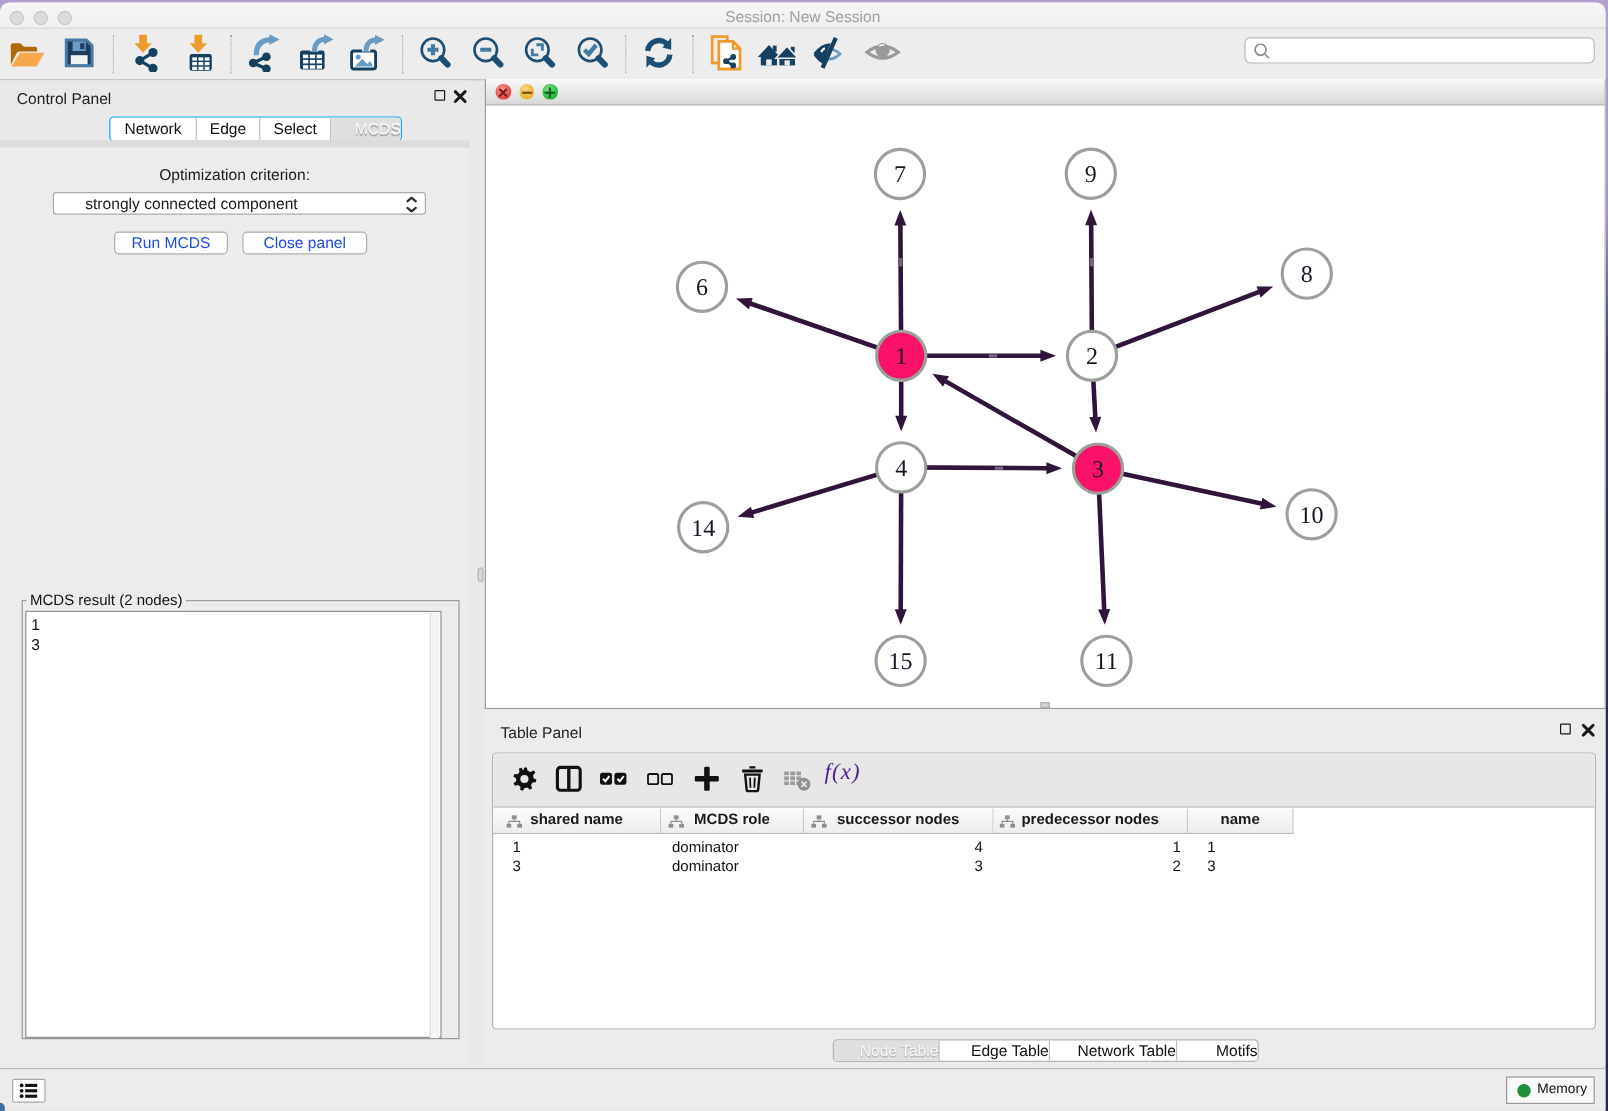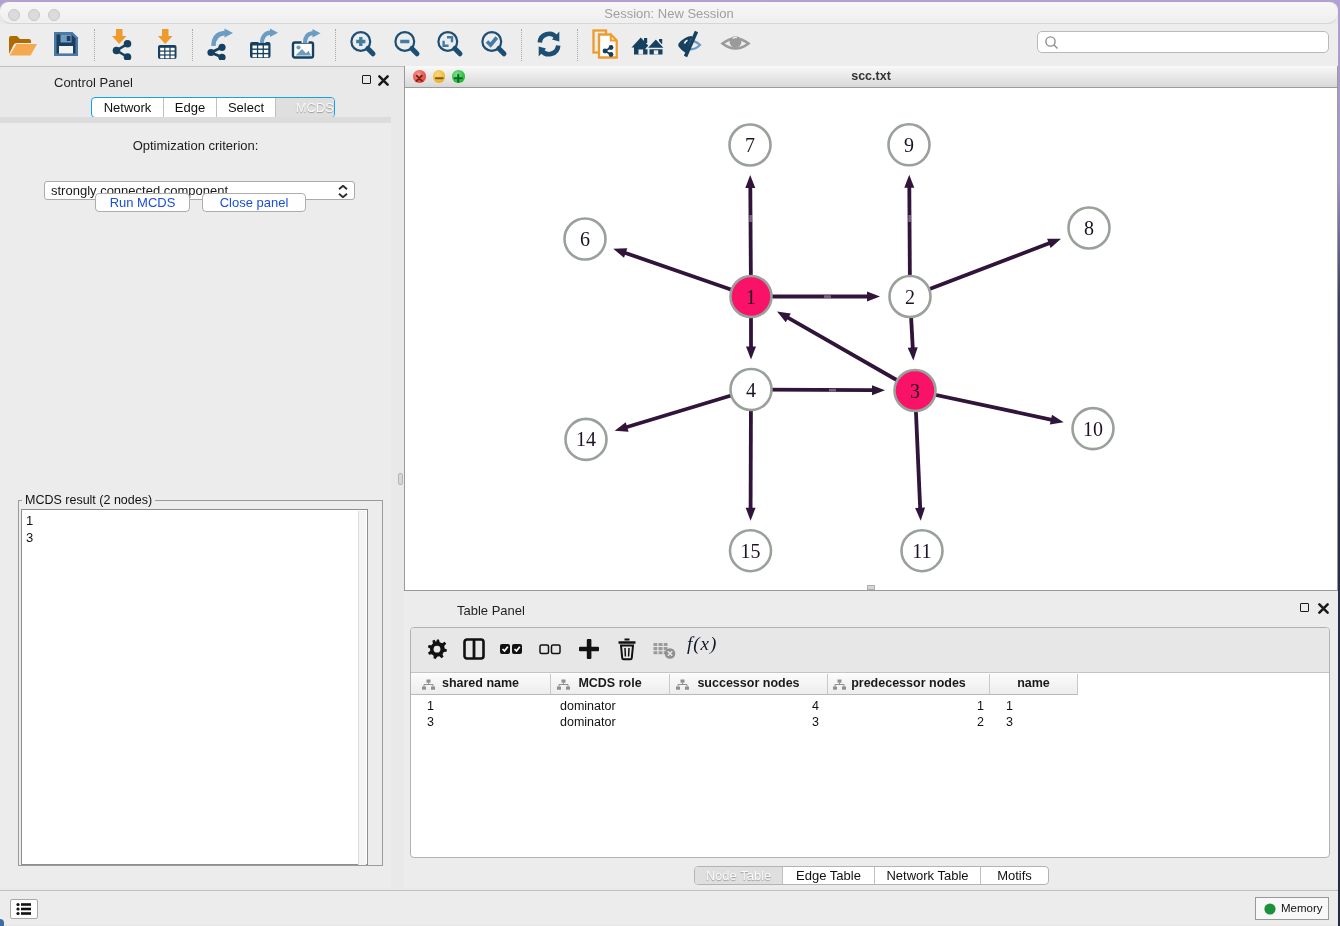--- a/index.html
+++ b/index.html
@@ -3,50 +3,50 @@
 <meta charset="utf-8">
 <style>
 * { margin:0; padding:0; box-sizing:border-box; }
 html,body { width:1340px; height:926px; overflow:hidden; }
 body { font-family:"Liberation Sans", sans-serif; position:relative;
   background:linear-gradient(180deg,#b2a0d0 0px,#a294c4 180px,#3a3f63 300px,#272f4e 500px,#222a46 926px); }
 .app { position:absolute; left:0; top:2px; width:1338px; height:924px;
   background:#e9e9e9; border-radius:8px 8px 0 0; overflow:hidden; }
 
 .titlebar { position:absolute; left:0; top:0; width:100%; height:22px;
-  background:linear-gradient(#f7f7f7,#efefef); border-bottom:1px solid #d6d6d6;border-radius:11px; }
+  background:linear-gradient(#f7f7f7,#efefef); border-bottom:1px solid #d6d6d6; }
 .tl { position:absolute; top:6.5px; width:12px; height:12px; border-radius:50%;
   background:#dcdadc; border:1px solid #c8c6c8; }
 .title-text { position:absolute; top:4px; left:0; width:100%; text-align:center;
   font-size:13px; color:#9f9f9f; }
 
 .toolbar { position:absolute; left:0; top:22px; width:100%; height:43px;
   background:#ededed; border-bottom:1px solid #bfbfbf; }
 .tbsep { position:absolute; top:5px; height:32px; width:0;
   border-left:1px dotted #a9a9a9; }
 .ticon { position:absolute; top:4px; }
 .searchbox { position:absolute; left:1037px; top:7px; width:292px; height:22px;
   background:#fff; border:1px solid #b9b9b9; border-radius:5px; }
 
 .cpanel { position:absolute; left:0; top:65px; width:391px; height:821px; background:#e9e9e9; }
-.panel-title { font-size:13px; color:#1f1f1f;margin-left:40px; }
+.panel-title { font-size:13px; color:#1f1f1f; }
 .float-ic { width:9px; height:9px; border:1.6px solid #1a1a1a; border-radius:1px; display:inline-block; }
 .tabs { position:absolute; top:95px; left:79px; height:21px; display:flex;
   border:1px solid #0ea5e9; border-radius:4px; overflow:hidden; background:#fff;margin-left:12px; }
 .tab { font-size:13px; font-weight:400; color:#111; padding:2px 0 0 0; text-align:center;
   border-right:1px solid #c0c0c0; height:100%; }
 .tab:last-child { border-right:none;text-align:right; }
 .tab.sel { background:#dfdfdf; color:#fbfbfb; text-shadow:0 1px 1px #9a9a9a; }
 .tabpane { position:absolute; left:0px; top:115px; width:391px; height:771px;
   background:#ececec; border-top:6px solid #dcdcdc; }
 .optlabel { position:absolute; top:136px; left:0; width:391px; text-align:center;
   font-size:13px; color:#1c1c1c; }
 .dropdown { position:absolute; top:158px; left:44px; width:311px; height:19px;
   background:#fff; border:1px solid #ababab; border-radius:3px;
-  font-size:13px; color:#1a1a1a; line-height:17px; padding-left:6px;margin-top:21px; }
+  font-size:13px; color:#1a1a1a; line-height:17px; padding-left:26px; }
 .btn { position:absolute; top:191px; height:19px; background:#fefefe;
   border:1px solid #adadad; border-radius:4px; font-size:13px; color:#1d4ed8;
   text-align:center; line-height:17px; }
 .fieldset { position:absolute; left:18px; top:498px; width:365px; height:366px;
   border:1px solid #9b9b9b; }
 .legend { position:absolute; left:22px; top:491px; background:#ececec; padding:0 3px;
   font-size:12.5px; color:#111; }
 .resultbox { position:absolute; left:21px; top:507px; width:347px; height:356px;
   background:#fff; border:1px solid #8e8e8e; font-size:13px; color:#111; line-height:17px;
   padding:2px 0 0 4px; }
@@ -66,21 +66,21 @@
 .tbox { position:absolute; left:6px; top:36px; width:920px; height:231px;
   background:#fff; border:1px solid #b2b2b2; border-radius:4px; overflow:hidden; }
 .tbox-toolbar { position:absolute; left:0; top:0; width:100%; height:45px;
   background:#e7e7e7; border-bottom:1px solid #c4c4c4; }
 .thead { position:absolute; left:0; top:46px; height:21px;
   background:linear-gradient(#fbfbfb,#ededed); border-right:1px solid #c9c9c9;
   border-bottom:1px solid #b9b9b9; font-size:12.5px; color:#1a1a1a; text-align:center;font-weight:bold; }
 .trow { position:absolute; font-size:12.5px; color:#111; }
 .btabs { position:absolute; top:275px; left:290px; height:19px; display:flex;
   border:1px solid #b3b3b3; border-radius:4px; overflow:hidden; background:#fff; }
-.btab { font-size:13px; font-weight:400; color:#111; padding-top:1px; text-align:center;
+.btab { font-size:13px; font-weight:400; color:#111; padding-top:1px; text-align:right;
   border-right:1px solid #c0c0c0; height:100%; }
 .btab:last-child { border-right:none; }
 .btab.sel { background:#dfdfdf; color:#fafafa; text-shadow:0 1px 1px #9a9a9a; }
 
 .statusbar { position:absolute; left:0; top:888px; width:1338px; height:34px;
   background:#ececec; border-top:1px solid #c0c0c0; }
 .listbtn { position:absolute; left:10px; top:8px; width:28px; height:20px;
   background:#fdfdfd; border:1px solid #a9a9a9; border-radius:2px; }
 .membtn { position:absolute; right:9px; top:6px; width:74px; height:23px;
   background:#f8f8f8; border:1px solid #999; font-size:11.5px; color:#111; }
@@ -287,21 +287,20 @@
     <div class="nettitle">
       <div class="light" style="left:8px;background:radial-gradient(circle at 40% 35%,#f49d97,#e9544c 55%,#d8352c)"><svg width="12.5" height="12.5" viewBox="0 0 12 12">
             <path d="M3.5,3.5 L8.5,8.5 M8.5,3.5 L3.5,8.5" stroke="#771d12" stroke-width="1.8" stroke-linecap="round"></path>
           </svg></div>
       <div class="light" style="left:27.5px;background:radial-gradient(circle at 40% 35%,#fbd984,#f0b93a 55%,#dfa321)"><svg width="12.5" height="12.5" viewBox="0 0 12 12">
             <path d="M2.8,6 L9.2,6" stroke="#85590a" stroke-width="2" stroke-linecap="round"></path>
           </svg></div>
       <div class="light" style="left:47px;background:radial-gradient(circle at 40% 35%,#8ee29a,#2fc045 55%,#1da335)"><svg width="12.5" height="12.5" viewBox="0 0 12 12">
             <path d="M6,2.6 L6,9.4 M2.6,6 L9.4,6" stroke="#0b6b1d" stroke-width="2" stroke-linecap="round"></path>
           </svg></div>
-      <div class="t">scc.txt</div>
     </div>
     <div class="canvas">
       <svg width="932" height="501" viewBox="0 0 932 501">
         <g stroke="#30143a" stroke-width="3.8" fill="none">
           <line x1="346.0" y1="208.5" x2="345.3" y2="99.0"></line>
           <line x1="346.0" y1="208.5" x2="219.7" y2="164.7"></line>
           <line x1="346.0" y1="208.5" x2="463.0" y2="208.5"></line>
           <line x1="346.0" y1="208.5" x2="346.0" y2="259.5"></line>
           <line x1="505.0" y1="208.5" x2="504.3" y2="98.8"></line>
           <line x1="505.0" y1="208.5" x2="644.8" y2="155.0"></line>
@@ -413,21 +412,21 @@
               <rect x="1.5" y="14.2" width="14" height="3"></rect>
             </g>
             <g fill="#e7e7e7">
               <line x1="6" y1="6" x2="6" y2="17"></line>
             </g>
             <rect x="5.3" y="6" width="1.2" height="11.2" fill="#e7e7e7"></rect>
             <rect x="10.5" y="6" width="1.2" height="11.2" fill="#e7e7e7"></rect>
             <circle cx="18" cy="16.5" r="5.3" fill="#8f8f8f"></circle>
             <path d="M15.8,14.3 L20.2,18.7 M20.2,14.3 L15.8,18.7" stroke="#e7e7e7" stroke-width="1.6"></path>
           </svg>
-        <div style="position:absolute;left:276px;top:5px;font-family:'Liberation Serif',serif;font-style:italic;font-size:19px;color:#0f172a;letter-spacing:1px">f(x)</div>
+        <div style="position:absolute;left:276px;top:5px;font-family:'Liberation Serif',serif;font-style:italic;font-size:19px;color:#4c1d95;letter-spacing:1px">f(x)</div>
       </div>
       <div class="thead" style="left:0;width:140px"><span style="position:relative;top:2px">shared name</span></div>
       <div class="thead" style="left:140px;width:119px"><span style="position:relative;top:2px">MCDS role</span></div>
       <div class="thead" style="left:259px;width:158px"><span style="position:relative;top:2px">successor nodes</span></div>
       <div class="thead" style="left:417px;width:162px"><span style="position:relative;top:2px">predecessor nodes</span></div>
       <div class="thead" style="left:579px;width:88px"><span style="position:relative;top:2px">name</span></div>
       <svg style="position:absolute;left:11px;top:51px" width="13" height="12" viewBox="0 0 13 12">
           <g fill="#8f8f8f">
             <rect x="4.5" y="0.5" width="4" height="3.2"></rect>
             <rect x="0" y="7.5" width="4" height="3.2"></rect>

